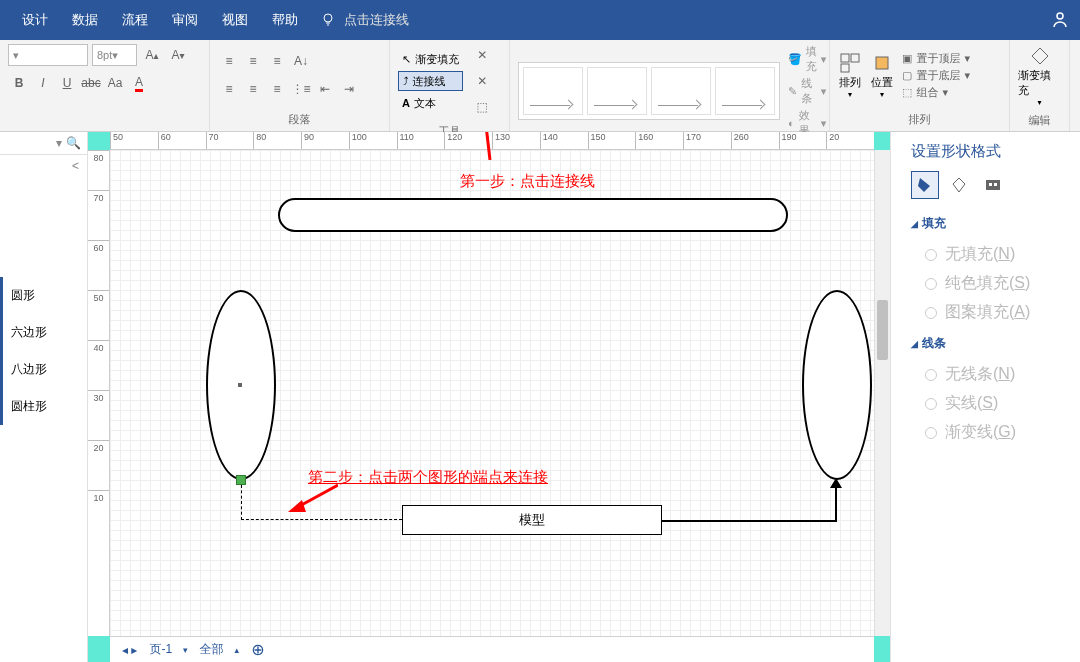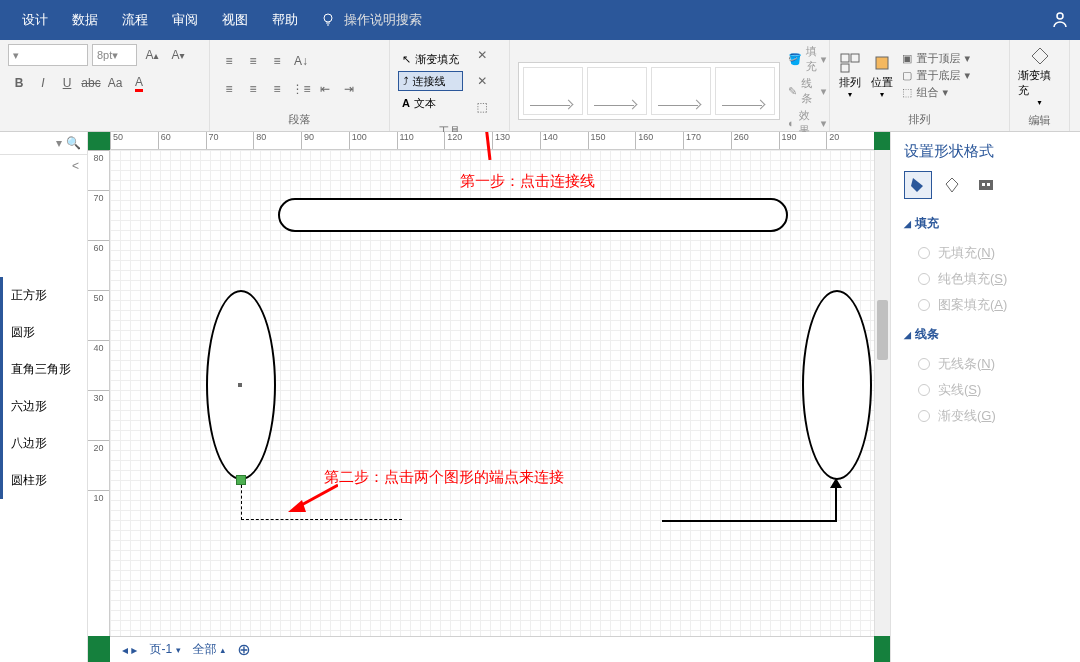--- a/index.html
+++ b/index.html
@@ -55,21 +55,21 @@
     .main { display: flex; height: 530px; }
     
     .shapes-panel { width: 88px; background: #fff; border-right: 1px solid #e0e0e0; }
     .shapes-search { padding: 4px 6px; border-bottom: 1px solid #e0e0e0; display: flex; align-items: center; }
     .shapes-search input { border: none; flex: 1; font-size: 11px; outline: none; width: 50px; }
     .shapes-toggle { text-align: right; padding: 4px 8px; color: #888; cursor: pointer; }
     .shapes-list { margin-top: 100px; }
     .shape-item { padding: 10px 8px; font-size: 12px; border-left: 3px solid transparent; cursor: pointer; }
     .shape-item.active { border-left-color: #2b579a; }
     
-    .canvas-area { flex: 1; background: #15803d; position: relative; overflow: hidden; }
+    .canvas-area { flex: 1; background: #5eead4; position: relative; overflow: hidden; }
     .ruler-h { position: absolute; top: 0; left: 22px; right: 16px; height: 18px; background: #fff; border-bottom: 1px solid #ccc; display: flex; font-size: 9px; color: #666; }
     .ruler-tick { position: relative; width: 50px; border-left: 1px solid #bbb; padding-left: 2px; }
     .ruler-v { position: absolute; top: 18px; left: 0; bottom: 26px; width: 22px; background: #fff; border-right: 1px solid #ccc; }
     .ruler-v-tick { position: relative; height: 50px; border-top: 1px solid #bbb; font-size: 9px; color: #666; padding-top: 2px; text-align: center; }
     
     .canvas { position: absolute; top: 18px; left: 22px; right: 16px; bottom: 26px; background: #fff; background-image: linear-gradient(#eee 1px, transparent 1px), linear-gradient(90deg, #eee 1px, transparent 1px); background-size: 10px 10px; }
     
     .shape-rounded-rect { position: absolute; border: 2px solid #000; border-radius: 18px; background: #fff; }
     .shape-ellipse { position: absolute; border: 2px solid #000; border-radius: 50%; background: #fff; }
     .shape-rect { position: absolute; border: 1.5px solid #000; background: #fff; display: flex; align-items: center; justify-content: center; font-size: 13px; }
@@ -79,54 +79,54 @@
     
     .connector-dashed { position: absolute; border-left: 1.5px dashed #000; border-bottom: 1.5px dashed #000; }
     .connector-solid-v { position: absolute; border-left: 2px solid #000; }
     .connector-solid-h { position: absolute; border-top: 2px solid #000; }
     .arrow-head { position: absolute; width: 0; height: 0; }
     
     .handle-green { position: absolute; width: 10px; height: 10px; background: #4caf50; border: 1px solid #2e7d32; }
     .handle-dot { position: absolute; width: 4px; height: 4px; background: #666; }
     
     .page-tabs { position: absolute; bottom: 0; left: 22px; right: 16px; height: 26px; background: #fff; border-top: 1px solid #d0d0d0; display: flex; align-items: center; gap: 12px; padding: 0 12px; font-size: 12px; }
-    .page-tab { color: #2b579a; display: flex; align-items: center; gap: 4px; cursor: pointer; }
+    .page-tab { color: #2b579a; display: flex; align-items: center; gap: 11px; cursor: pointer; }
     .add-page { color: #2b579a; font-size: 16px; cursor: pointer; }
     
     .scrollbar-v { position: absolute; right: 0; top: 18px; bottom: 26px; width: 16px; background: #f0f0f0; border-left: 1px solid #ddd; }
     .scrollbar-thumb { position: absolute; left: 2px; right: 2px; top: 150px; height: 60px; background: #c0c0c0; border-radius: 2px; }
     
     
-    .format-panel { width: 190px; background: #fff; border-left: 1px solid #e0e0e0; padding: 10px 13px; }
+    .format-panel { width: 190px; background: #fff; border-left: 1px solid #e0e0e0; padding: 10px 20px; }
     .format-title { color: #2b579a; font-size: 15px; font-weight: normal; margin-bottom: 10px; }
     .format-icons { display: flex; gap: 6px; margin-bottom: 16px; }
     .format-icon-btn { width: 28px; height: 28px; border: 1px solid transparent; display: flex; align-items: center; justify-content: center; cursor: pointer; }
     .format-icon-btn.active { border-color: #2b579a; background: #e8eef7; }
     .format-section-title { color: #2b579a; font-size: 12px; margin: 8px 0; display: flex; align-items: center; gap: 4px; font-weight: bold; }
-    .format-option { display: flex; align-items: center; gap: 8px; padding: 4px 0 4px 14px; font-size: 13px; color: #bbb; }
+    .format-option { display: flex; align-items: center; gap: 8px; padding: 4px 0 4px 14px; font-size: 16px; color: #bbb; }
     .format-radio { width: 12px; height: 12px; border: 1px solid #ccc; border-radius: 50%; }
     .underline-key { text-decoration: underline; }
   </style>
 </head>
 <body>
 
 <div class="menubar">
   <div class="menubar-item">设计</div>
   <div class="menubar-item">数据</div>
   <div class="menubar-item">流程</div>
   <div class="menubar-item">审阅</div>
   <div class="menubar-item">视图</div>
   <div class="menubar-item">帮助</div>
   <div class="help-icon">
     <svg width="16" height="16" viewBox="0 0 16 16" fill="none" stroke="#fff" stroke-width="1">
         <circle cx="8" cy="6" r="4"></circle>
         <path d="M6 11h4M7 13h2"></path>
       </svg>
   </div>
-  <div class="search-hint">操作说明搜索</div>
+  <div class="search-hint">点击连接线</div>
   <div class="user-icon">
     <svg width="20" height="20" viewBox="0 0 20 20" fill="none" stroke="#fff" stroke-width="1.5">
         <circle cx="10" cy="7" r="3"></circle>
         <path d="M4 18c0-3 3-5 6-5s6 2 6 5"></path>
       </svg>
   </div>
 </div>
 
 <div class="ribbon">
   <div class="ribbon-group font-group">
@@ -261,23 +261,21 @@
 
 <div class="main">
   <div class="shapes-panel">
     <div class="shapes-search">
       <input style="">
       <span style="color:#888;">▾</span>
       <span style="color:#2b579a;margin-left:4px;">🔍</span>
     </div>
     <div class="shapes-toggle">&lt;</div>
     <div class="shapes-list">
-      <div class="shape-item active">正方形</div>
       <div class="shape-item active">圆形</div>
-      <div class="shape-item active">直角三角形</div>
       <div class="shape-item active">六边形</div>
       <div class="shape-item active">八边形</div>
       <div class="shape-item active">圆柱形</div>
     </div>
   </div>
 
   <div class="canvas-area">
     <div class="ruler-h">
       <div class="ruler-tick">50</div>
       <div class="ruler-tick">60</div>
@@ -310,34 +308,37 @@
     <div class="canvas">
 
       <div class="shape-rounded-rect" style="top:48px;left:168px;width:510px;height:34px;"></div>
 
       <div class="shape-ellipse" style="top:140px;left:96px;width:70px;height:190px;"></div>
       <div class="handle-dot" style="top:233px;left:128px;"></div>
       <div class="handle-green" style="top:325px;left:126px;"></div>
 
       <div class="shape-ellipse" style="top:140px;left:692px;width:70px;height:190px;"></div>
 
+      <div class="shape-rect" style="top:355px;left:292px;width:260px;height:30px;">
+          <span>模型</span>
+        </div>
 
       <div class="connector-dashed" style="top:335px;left:131px;width:161px;height:35px;"></div>
 
       <div class="connector-solid-h" style="top:370px;left:552px;width:175px;"></div>
       <div class="connector-solid-v" style="top:335px;left:725px;height:37px;"></div>
       <div class="arrow-head" style="top:328px;left:720px;border-left:6px solid transparent;border-right:6px solid transparent;border-bottom:10px solid #000;"></div>
 
       <div class="annotation-red" style="top:22px;left:350px;">第一步：点击连接线</div>
       <svg class="arrow-red" style="top:-130px;left:360px;" width="40" height="140">
           <path d="M 20 140 L 5 10" stroke="#ff0000" stroke-width="3" fill="none"></path>
           <path d="M 0 18 L 5 2 L 14 14 Z" fill="#ff0000"></path>
         </svg>
 
-      <div class="annotation-red" style="top:318px;left:214px;">第二步：点击两个图形的端点来连接</div>
+      <div class="annotation-red" style="top:318px;left:198px;text-decoration:underline;">第二步：点击两个图形的端点来连接</div>
       <svg class="arrow-red" style="top:330px;left:178px;" width="50" height="40">
           <path d="M 50 5 L 8 28" stroke="#ff0000" stroke-width="3" fill="none"></path>
           <path d="M 14 20 L 0 32 L 18 32 Z" fill="#ff0000"></path>
         </svg>
     </div>
 
     <div class="scrollbar-v">
       <div class="scrollbar-thumb"></div>
     </div>
 

